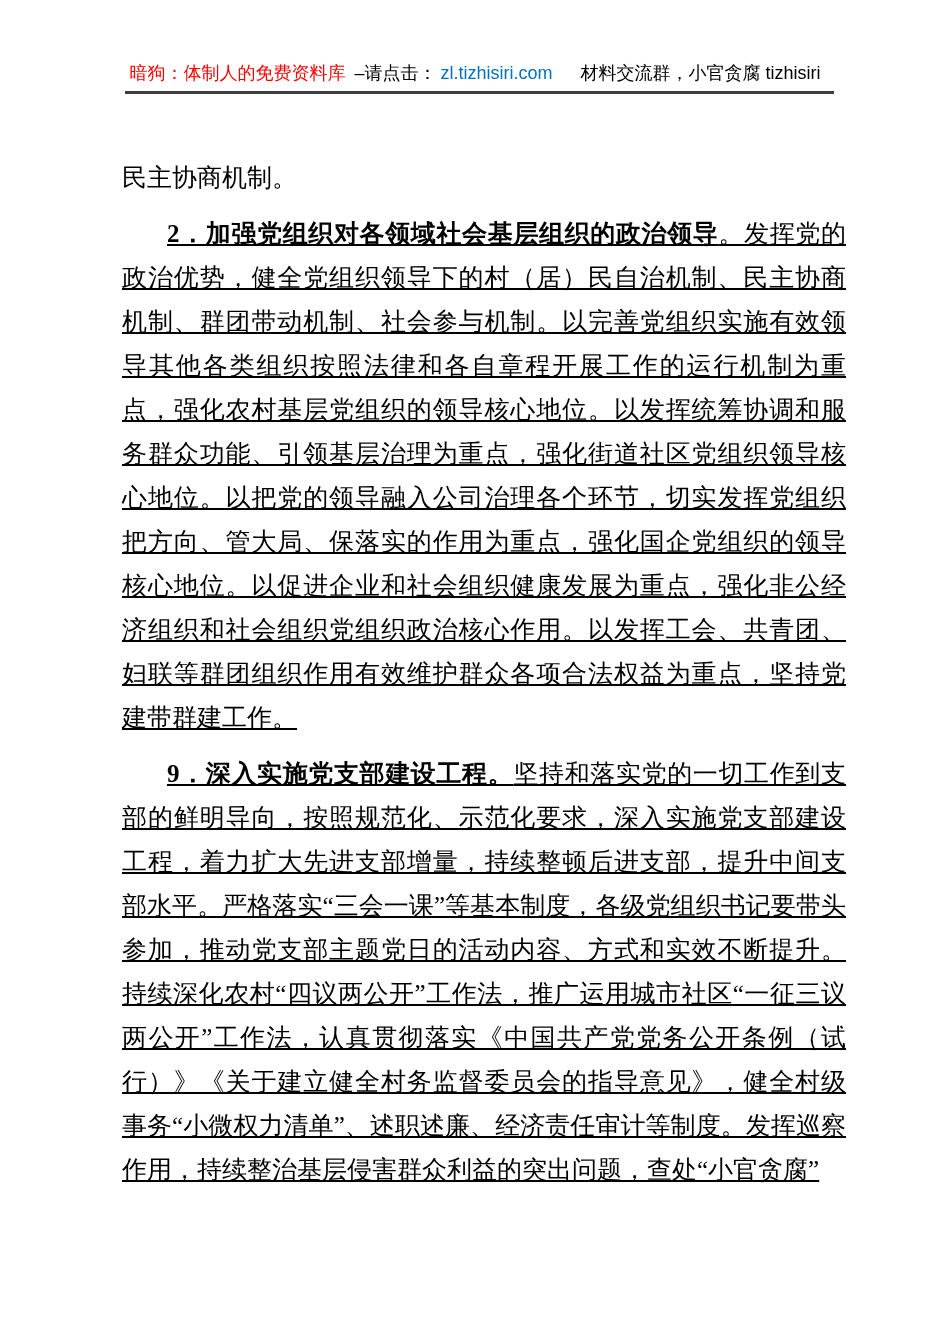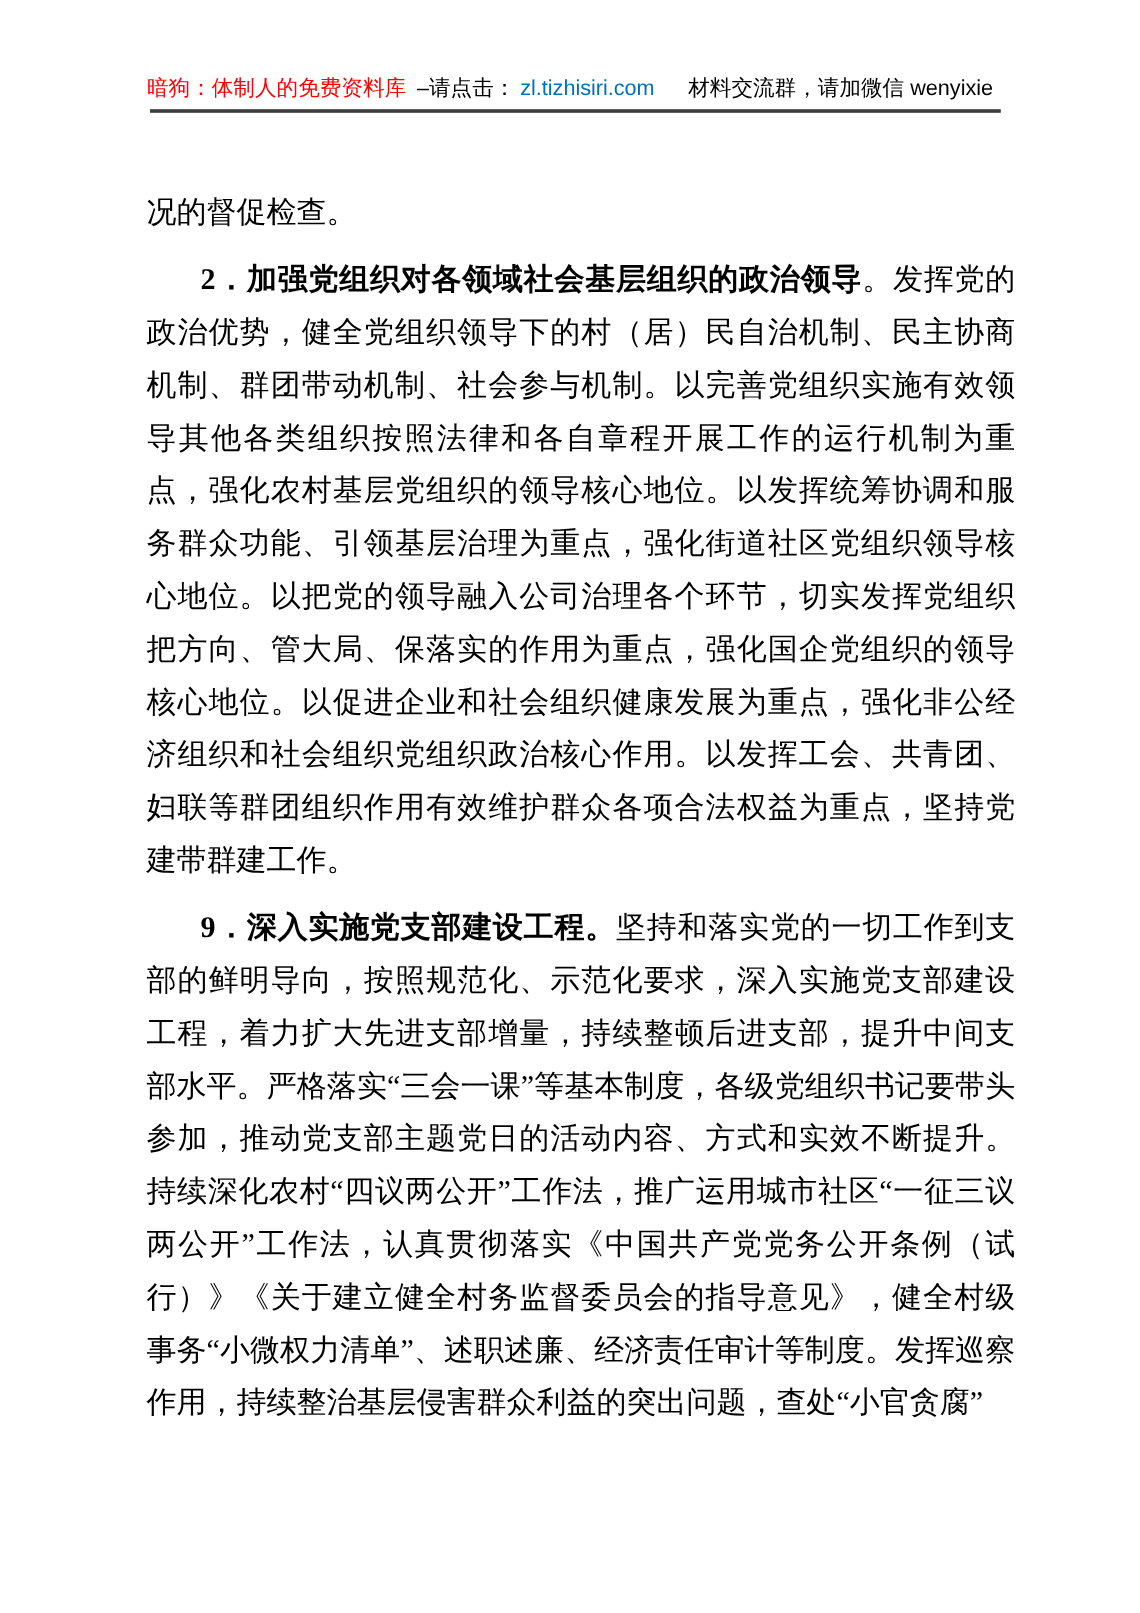--- a/index.html
+++ b/index.html
@@ -58,35 +58,36 @@
     color: #000000;
     text-align: justify;
     text-justify: inter-ideograph;
   }
   .doc-body p.para {
     margin: 0 0 12px 0;
     padding: 0;
   }
   .doc-body p.para.indent {
     text-indent: 45px;
+    text-decoration: underline;
   }
   .doc-body .run-bold {
     font-weight: bold;
   }
 </style>
 </head>
 <body>
 
 <div class="page">
 
   <div class="promo-header">
-    <span class="site">暗狗：体制人的免费资料库</span><span class="prompt"> –请点击：</span><a class="link">zl.tizhisiri.com</a><span class="group">材料交流群，请加微信 wenyixie</span>
+    <span class="site">暗狗：体制人的免费资料库</span><span class="prompt"> –请点击：</span><a class="link">zl.tizhisiri.com</a><span class="group">材料交流群，小官贪腐 tizhisiri</span>
   </div>
 
   <div class="header-divider"></div>
 
   <div class="doc-body" id="doc-body">
-      <p class="para"><span class="run">况的督促检查。</span></p>
+      <p class="para"><span class="run">民主协商机制。</span></p>
       <p class="para indent"><span class="run-bold">2．加强党组织对各领域社会基层组织的政治领导</span><span class="run">。发挥党的政治优势，健全党组织领导下的村（居）民自治机制、民主协商机制、群团带动机制、社会参与机制。以完善党组织实施有效领导其他各类组织按照法律和各自章程开展工作的运行机制为重点，强化农村基层党组织的领导核心地位。以发挥统筹协调和服务群众功能、引领基层治理为重点，强化街道社区党组织领导核心地位。以把党的领导融入公司治理各个环节，切实发挥党组织把方向、管大局、保落实的作用为重点，强化国企党组织的领导核心地位。以促进企业和社会组织健康发展为重点，强化非公经济组织和社会组织党组织政治核心作用。以发挥工会、共青团、妇联等群团组织作用有效维护群众各项合法权益为重点，坚持党建带群建工作。</span></p>
       <p class="para indent"><span class="run-bold">9．深入实施党支部建设工程。</span><span class="run">坚持和落实党的一切工作到支部的鲜明导向，按照规范化、示范化要求，深入实施党支部建设工程，着力扩大先进支部增量，持续整顿后进支部，提升中间支部水平。严格落实“三会一课”等基本制度，各级党组织书记要带头参加，推动党支部主题党日的活动内容、方式和实效不断提升。持续深化农村“四议两公开”工作法，推广运用城市社区“一征三议两公开”工作法，认真贯彻落实《中国共产党党务公开条例（试行）》《关于建立健全村务监督委员会的指导意见》，健全村级事务“小微权力清单”、述职述廉、经济责任审计等制度。发挥巡察作用，持续整治基层侵害群众利益的突出问题，查处“小官贪腐”</span></p>
     </div>
 
 </div>
 
 </body></html>

